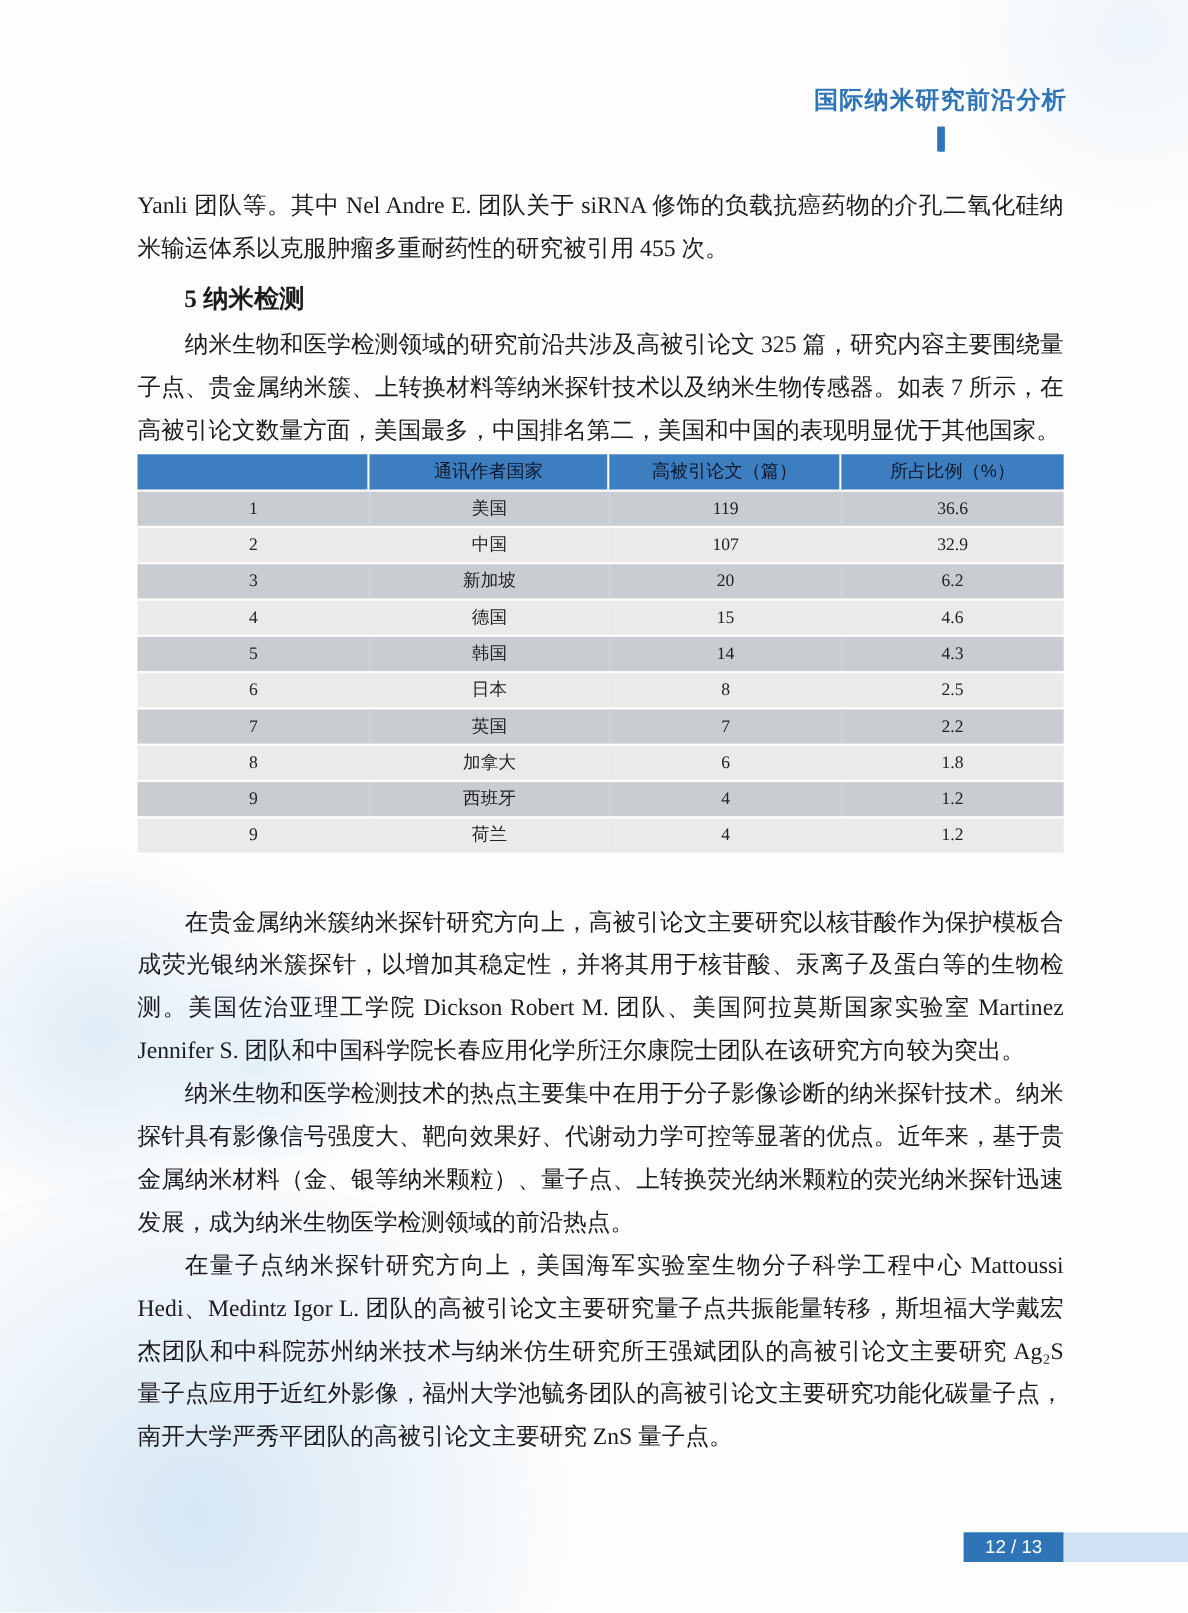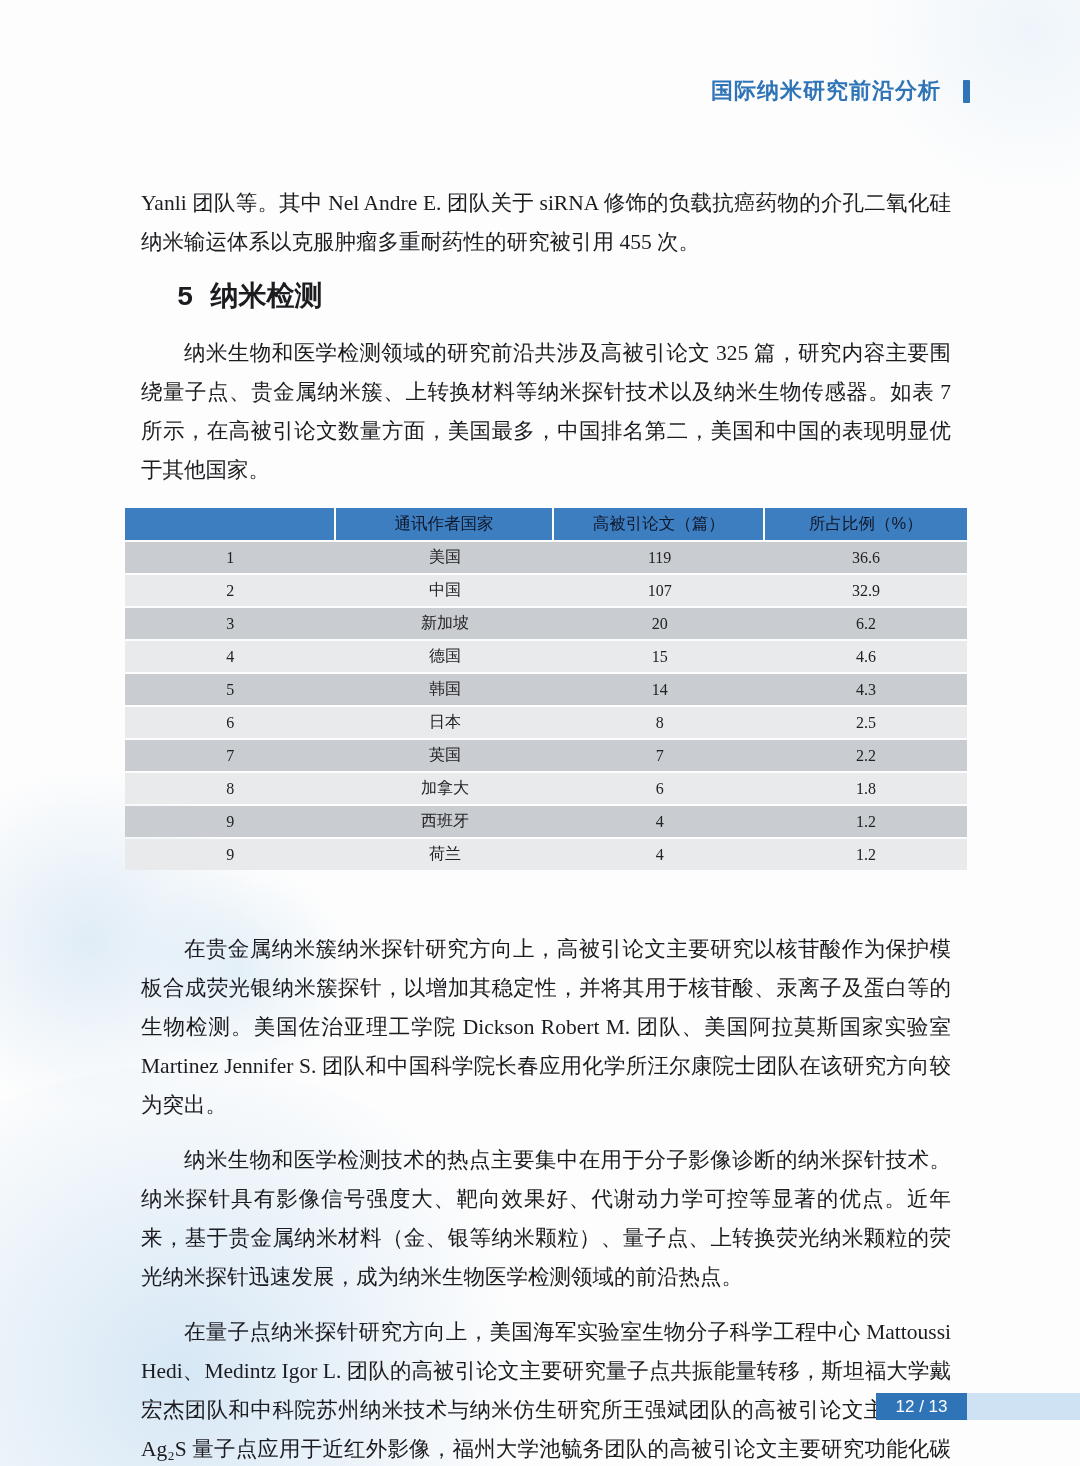--- a/index.html
+++ b/index.html
@@ -18,43 +18,43 @@
     background:radial-gradient(circle, rgba(188,216,238,0.45) 0%, rgba(188,216,238,0) 68%); }
   .decor-b { left:130px; top:860px; width:220px; height:220px;
     background:radial-gradient(circle, rgba(205,228,244,0.5) 0%, rgba(205,228,244,0) 70%); }
   .decor-c { left:-200px; bottom:-220px; width:760px; height:620px; border-radius:50%;
     background:radial-gradient(circle, rgba(182,213,238,0.55) 0%, rgba(182,213,238,0) 70%); }
   .decor-d { right:-120px; top:-140px; width:340px; height:340px;
     background:radial-gradient(circle, rgba(210,230,245,0.35) 0%, rgba(210,230,245,0) 70%); }
 
   .header {
     position:absolute; top:76px; right:110px;
-    display:flex; align-items:center; gap:22px;
+    display:flex; align-items:center; gap:9px;flex-direction:column;
   }
   .header-title {
     color:#2e74b6;
     font-family:"Liberation Sans", sans-serif;
     font-weight:bold; font-size:22px; letter-spacing:1px;
   }
   .header-bar { width:7px; height:23px; background:#2e74b6; border-radius:1px; }
 
   .content {
     position:absolute; left:125px; top:168px; width:842px;
   }
   .para {
-    margin:16px;
+    margin:0;
     font-size:21.5px; line-height:39px;
     text-align:justify; text-justify:inter-ideograph;
     text-indent:2em;
   }
   .para.no-indent { text-indent:0; }
   .section-heading {
     margin:6px 0 2px 0;
-    font-family:Liberation Mono, monospace;
-    font-weight:bold; font-size:28px; line-height:40px;
+    font-family:Liberation Serif, serif;
+    font-weight:bold; font-size:23px; line-height:40px;
     text-indent:1.85em;
   }
 
   .table-caption {
     margin:20px 0 12px 0;
     text-align:center;
     font-family:"Liberation Sans", sans-serif;
     font-weight:bold; font-size:17px; color:#111;
   }
   table.data-table {

